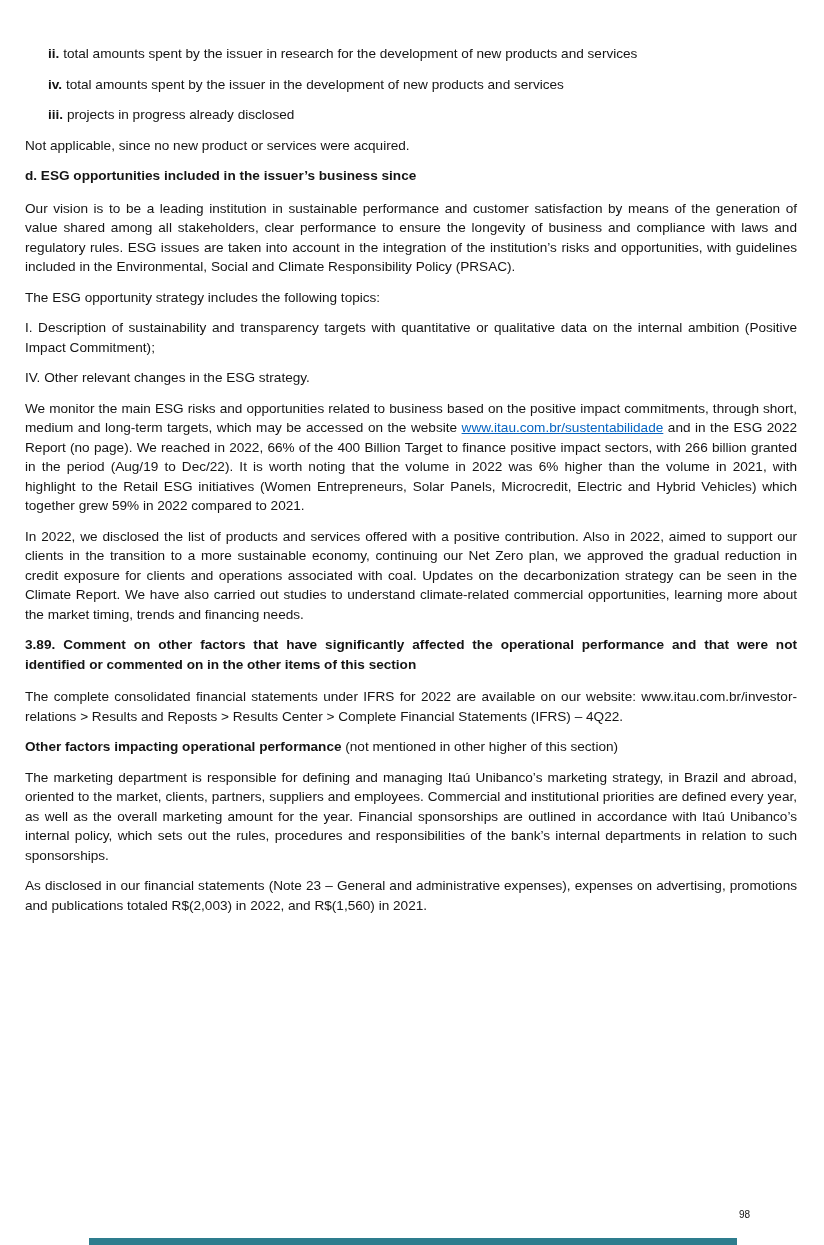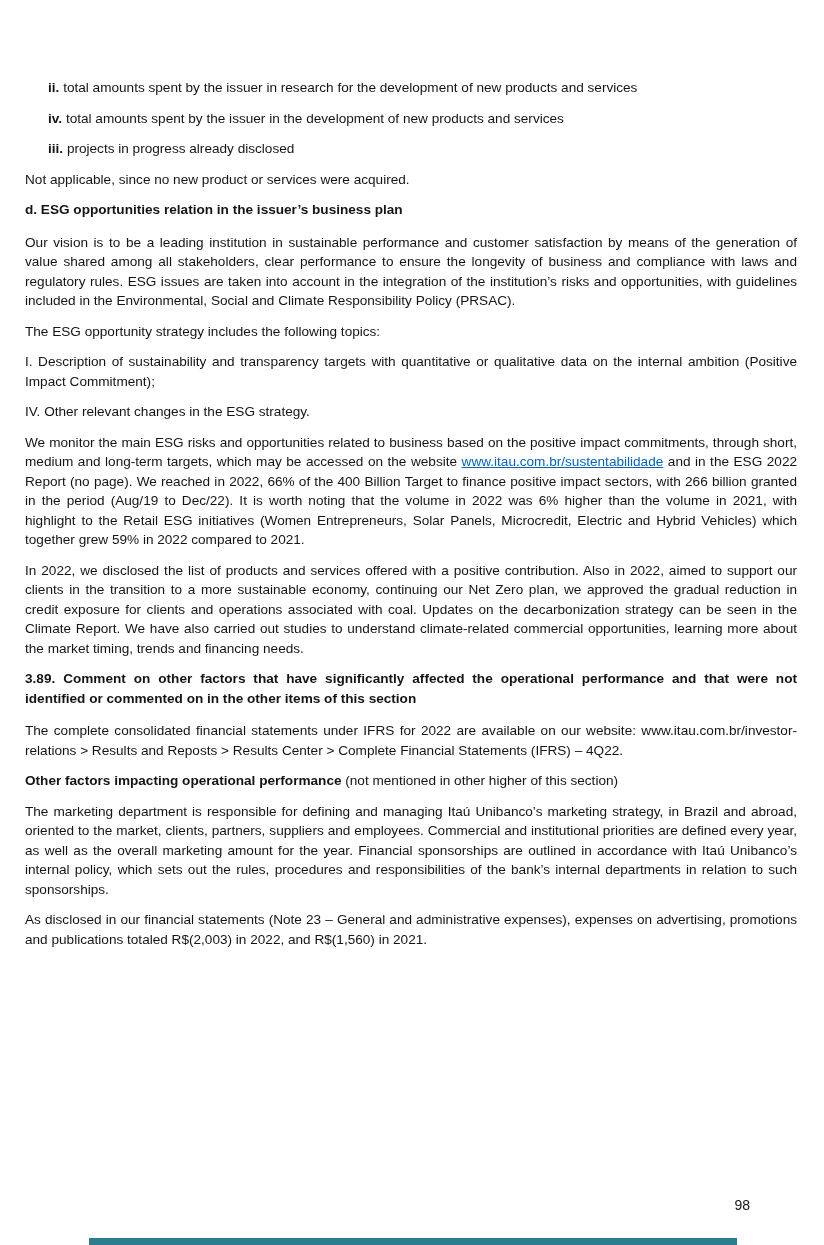--- a/index.html
+++ b/index.html
@@ -8,34 +8,33 @@
     position: relative;
     width: 824px;
     height: 1245px;
     background: #ffffff;
     font-family: "Liberation Sans", sans-serif;
     font-size: 13.6px;
     color: #141414;
     overflow: hidden;
   }
   .content {
-    padding: 30px 27px 0 25px;
-    margin-top: 48px;
+    padding: 44px 27px 0 25px;
   }
   p { margin: 0 0 11px 0; line-height: 19.5px; }
   .just { text-align: justify; }
   .indent { margin-left: 23px; }
   .b { font-weight: bold; }
   .heading { font-weight: bold; margin-bottom: 13px; }
   a.doc-link { color: #0563c1; text-decoration: underline; cursor: pointer; }
   .page-number {
     position: absolute;
     right: 74px;
-    bottom: 32px;
-    font-size: 14px;
+    bottom: 25px;
+    font-size: 10px;
     color: #141414;
   }
   .footer-bar {
     position: absolute;
     left: 89px;
     bottom: 0;
     width: 648px;
     height: 7px;
     background: #2e7d8e;
   }
@@ -47,21 +46,21 @@
   <div class="content">
 
     <p class="indent"><span class="b">ii.</span> <span>total amounts spent by the issuer in research for the development of new products and services</span></p>
 
     <p class="indent"><span class="b">iv.</span> <span>total amounts spent by the issuer in the development of new products and services</span></p>
 
     <p class="indent"><span class="b">iii.</span> <span>projects in progress already disclosed</span></p>
 
     <p>Not applicable, since no new product or services were acquired.</p>
 
-    <p class="heading">d. ESG opportunities relation in the issuer’s business plan</p>
+    <p class="heading">d. ESG opportunities included in the issuer’s business since</p>
 
     <p class="just">Our vision is to be a leading institution in sustainable performance and customer satisfaction by means of the generation of value shared among all stakeholders, clear performance to ensure the longevity of business and compliance with laws and regulatory rules. ESG issues are taken into account in the integration of the institution’s risks and opportunities, with guidelines included in the Environmental, Social and Climate Responsibility Policy (PRSAC).</p>
 
     <p>The ESG opportunity strategy includes the following topics:</p>
 
     <p class="just">I. Description of sustainability and transparency targets with quantitative or qualitative data on the internal ambition (Positive Impact Commitment);</p>
     <p class="just">IV. Other relevant changes in the ESG strategy.</p>
 
     <p class="just"><span>We monitor the main ESG risks and opportunities related to business based on the positive impact commitments, through short, medium and long-term targets, which may be accessed on the website </span><a class="doc-link" style="color: rgb(5, 99, 193);">www.itau.com.br/sustentabilidade</a><span> and in the ESG 2022 Report (no page). We reached in 2022, 66% of the 400 Billion Target to finance positive impact sectors, with 266 billion granted in the period (Aug/19 to Dec/22).  It is worth noting that the volume in 2022 was 6% higher than the volume in 2021, with highlight to the Retail ESG initiatives (Women Entrepreneurs, Solar Panels, Microcredit, Electric and Hybrid Vehicles) which together grew 59% in 2022 compared to 2021.</span></p>
 

